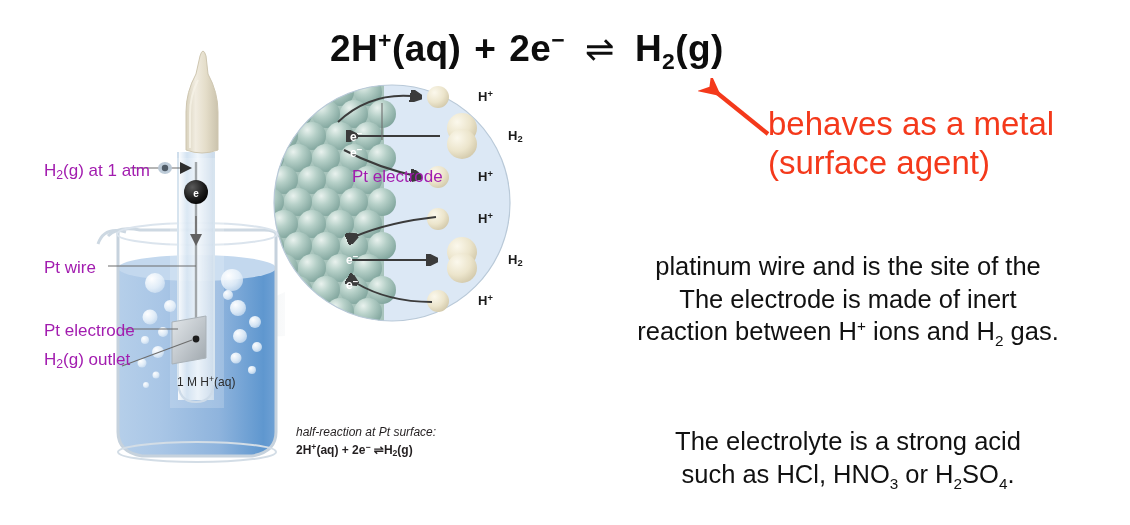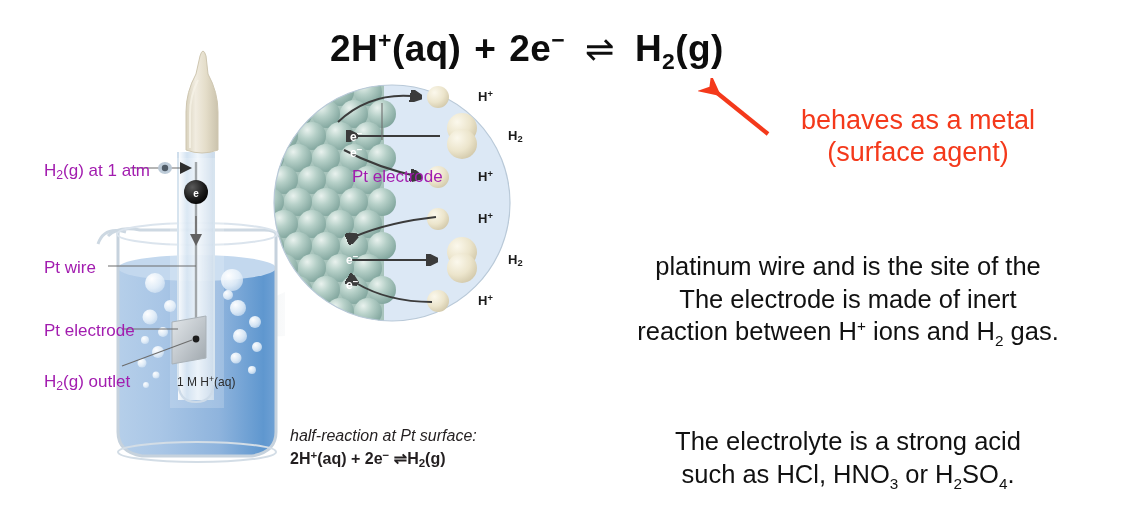--- a/index.html
+++ b/index.html
@@ -39,22 +39,21 @@
   sub.eq-sub { font-size: 0.62em; vertical-align: sub; line-height: 0; }
   .equil { font-weight: normal; font-size: 0.95em; }
 
   
   #red-arrow { position: absolute; left: 690px; top: 78px; }
   #red-callout {
     position: absolute;
     left: 768px;
     top: 105px;
     width: 300px;
-    text-align: center;
-    font-size: 27px;
+    font-size: 33px;
     line-height: 1.18;
     color: #f4391b;
   }
 
   
   .body-block {
     position: absolute;
     width: 520px;
     left: 588px;
     text-align: center;
@@ -81,41 +80,41 @@
     position: absolute;
     font-size: 17px;
     color: #a21caf;
     white-space: nowrap;
   }
   .fig-label sub { font-size: 0.72em; vertical-align: -0.25em; }
 
   #label-h2-inlet  { left: 44px;  top: 121px; }
   #label-pt-wire   { left: 44px;  top: 218px; }
   #label-pt-elec   { left: 44px;  top: 281px; }
-  #label-h2-outlet { left: 44px;  top: 332px; }
+  #label-h2-outlet { left: 44px;  top: 310px; }
   #label-pt-elec-zoom { left: 352px; top: 127px; }
 
   #label-solution {
     position: absolute;
     left: 177px;
     top: 334px;
     font-size: 12px;
     color: #2b2b2b;
     white-space: nowrap;
     text-align: right;
   }
   #label-solution sup { font-size: 0.72em; vertical-align: 0.45em; }
 
   
   #zoom-caption {
     position: absolute;
-    left: 290px;
+    left: 296px;
     top: 384px;
     width: 230px;
-    font-size: 16px;
+    font-size: 12px;
     color: #231f20;
     line-height: 1.45;
   }
   #zoom-caption .cap-title { font-style: italic; display: block; }
   #zoom-caption .cap-eq { display: block; font-weight: bold; }
   #zoom-caption sup { font-size: 0.72em; vertical-align: 0.45em; }
   #zoom-caption sub { font-size: 0.72em; vertical-align: -0.25em; }
 
   
   .species-label {

